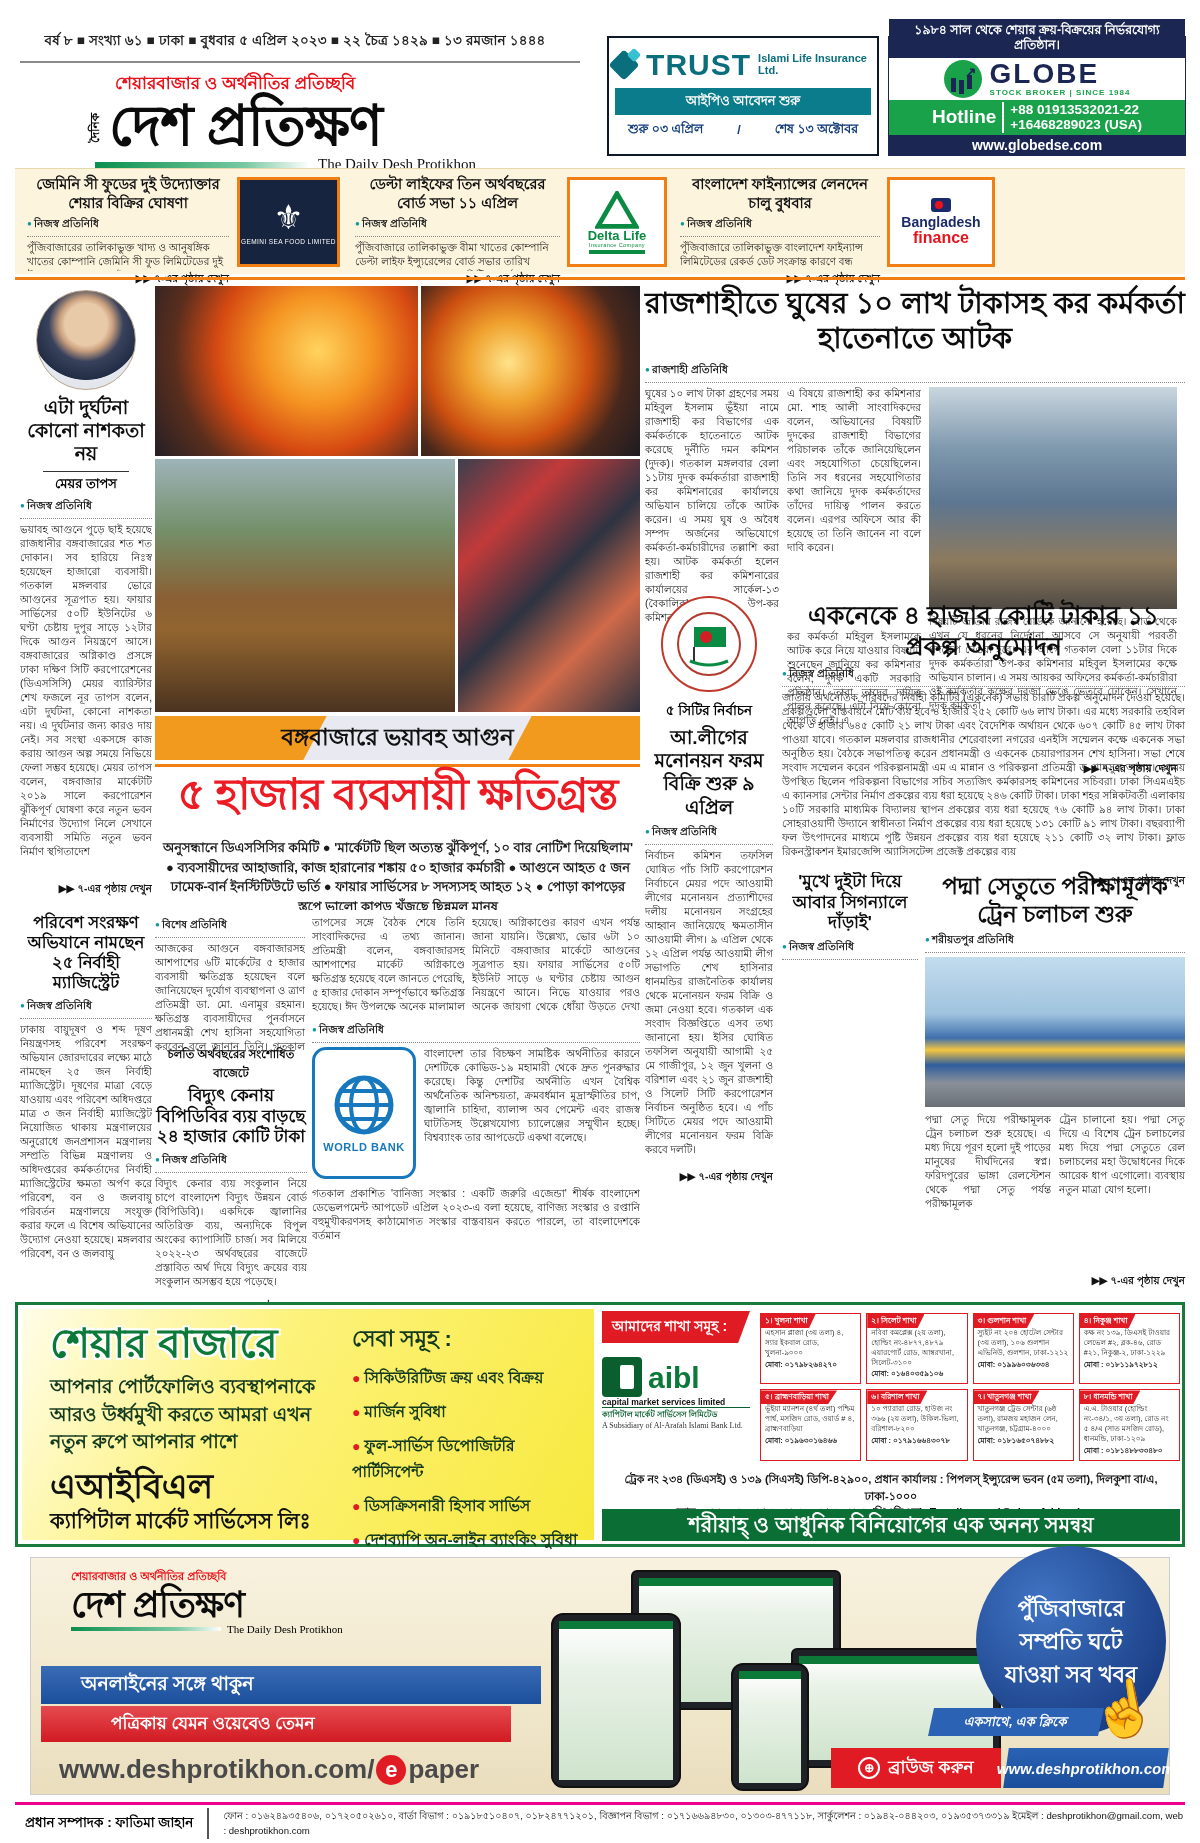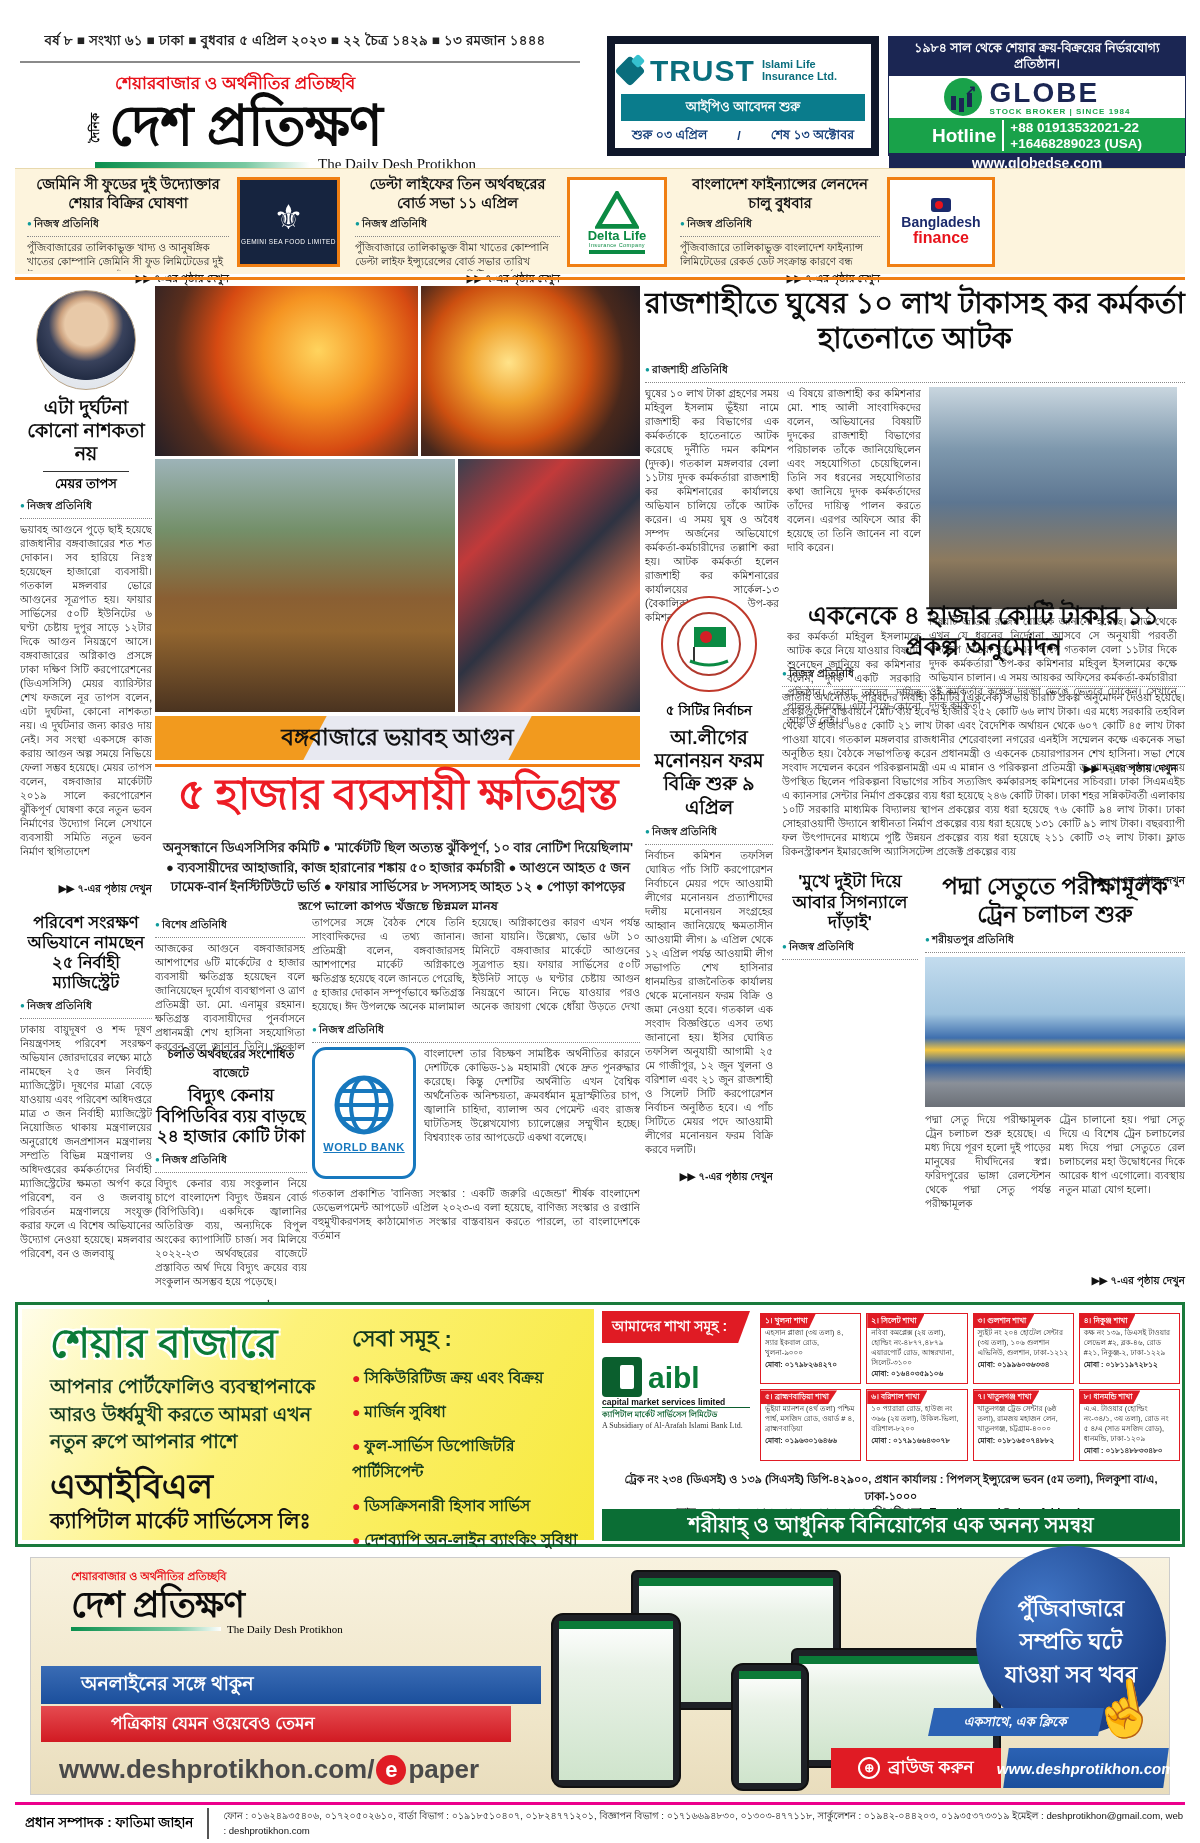--- a/index.html
+++ b/index.html
@@ -13,21 +13,21 @@
   
   .meta-strip { font-size:13.5px; font-weight:bold; color:#222; letter-spacing:.2px; }
   .meta-line { height:2px; background:#8a8a8a; }
   .mh-tagline { color:#e8131b; font-weight:bold; font-size:17px; }
   .mh-title { font-size:56px; font-weight:bold; color:#0b0b0b; line-height:1; letter-spacing:-1px; }
   .mh-daily { position:absolute; left:-14px; bottom:16px; transform:rotate(-90deg); transform-origin:center; font-size:12px; font-weight:bold; }
   .mh-bar { height:6px; background:linear-gradient(90deg,#0a8f4d,#79c9a2 70%,#ffffff); }
   .mh-sub { font-family:"Liberation Serif", serif; font-size:15px; color:#111; }
 
   
-  .trust { border:8px solid #0f172a; background:#fff; }
+  .trust { border:2px solid #0f172a; background:#fff; }
   .trust-logo-row { display:flex; align-items:center; justify-content:center; gap:7px; padding:10px 4px 6px; }
   .trust-dia { position:relative; width:30px; height:30px; }
   .trust-dia i { position:absolute; display:block; }
   .trust-dia .d1 { width:22px; height:22px; background:#0a6e7d; transform:rotate(45deg); left:0; top:4px; border-radius:4px;}
   .trust-dia .d2 { width:10px; height:10px; background:#35c1cf; transform:rotate(45deg); right:0; top:0; border-radius:2px;}
   .trust-word { font-size:30px; font-weight:bold; color:#0a6e7d; letter-spacing:1px; }
   .trust-side { font-size:11px; line-height:1.05; color:#0a6e7d; font-weight:bold; }
   .trust-ipo { background:#0a7c8c; color:#fff; font-size:13px; font-weight:bold; text-align:center; padding:3px 0; margin:0 6px; }
   .trust-dates { display:flex; justify-content:space-around; align-items:center; font-size:12.5px; font-weight:bold; color:#123c78; padding:5px 2px; }
   .globe { border:1px solid #1b2653; background:#fff; display:flex; flex-direction:column; }
@@ -79,21 +79,21 @@
   .banner { background:#e8e9f1; position:relative; overflow:hidden; display:flex; align-items:center; justify-content:center; }
   .banner::before, .banner::after { content:""; position:absolute; top:0; bottom:0; background:#f5a623; }
   .banner::before { left:-40px; width:200px; transform:skewX(-28deg); background:#f29a1e;}
   .banner::after { right:-40px; width:160px; transform:skewX(-28deg); background:#f29a1e;}
   .banner span { position:relative; z-index:1; font-size:23px; font-weight:bold; color:#111; }
   .red-head { font-size:43px; font-weight:bold; color:#ed1c24; letter-spacing:-1px; line-height:1.05; }
   .subpoints { font-size:13px; font-weight:bold; color:#1c1c1c; line-height:1.5; }
 
   
   .wb-logo { border:3px solid #1778be; border-radius:14px; background:#fff; display:flex; flex-direction:column; align-items:center; justify-content:center; gap:4px; }
-  .wb-logo .wbl { color:#1778be; font-size:11px; font-weight:bold; letter-spacing:.5px;text-decoration:underline;}
+  .wb-logo .wbl { color:#1778be; font-size:11px; font-weight:bold; letter-spacing:.5px;}
 
   
   .al-logo { border-radius:50%; border:2px solid #c0392b; background:#fff; display:flex; align-items:center; justify-content:center; }
 
   
   .aibl-wrap { border:3px solid #1a7a3c; background:#fff; }
   .aibl-yellow { background:linear-gradient(120deg,#fffde9 0%,#fdf27a 40%,#f7e93c 100%); }
   .aibl-head { color:#0b7a38; font-size:40px; font-weight:bold; text-shadow:2px 2px 0 #fff,-2px -2px 0 #fff,2px -2px 0 #fff,-2px 2px 0 #fff; line-height:1; }
   .aibl-sub { font-size:19px; font-weight:bold; color:#143a1e; line-height:1.45; }
   .aibl-brand { font-size:34px; font-weight:bold; color:#111; line-height:1.1; }
@@ -171,21 +171,21 @@
       <span class="trust-side">Islami Life Insurance Ltd.</span>
     </div>
     <div class="trust-ipo">আইপিও আবেদন শুরু</div>
     <div class="trust-dates">
       <span>শুরু ০৩ এপ্রিল</span>
       <span>/</span>
       <span>শেষ ১৩ অক্টোবর</span>
     </div>
   </div>
 
-  <div class="abs globe" style="left:888px;top:36px;width:298px;height:120px;">
+  <div class="abs globe" style="left:888px;top:36px;width:298px;height:120px;justify-content:flex-end;">
     <div class="globe-head">১৯৮৪ সাল থেকে শেয়ার ক্রয়-বিক্রয়ের নির্ভরযোগ্য প্রতিষ্ঠান।</div>
     <div class="globe-mid">
       <span class="globe-circ">
           <b></b>
           <s>↗</s>
         </span>
       <span>
         <span class="globe-word">GLOBE</span>
         <div class="globe-tag">STOCK BROKER  |  SINCE 1984</div>
       </span>

